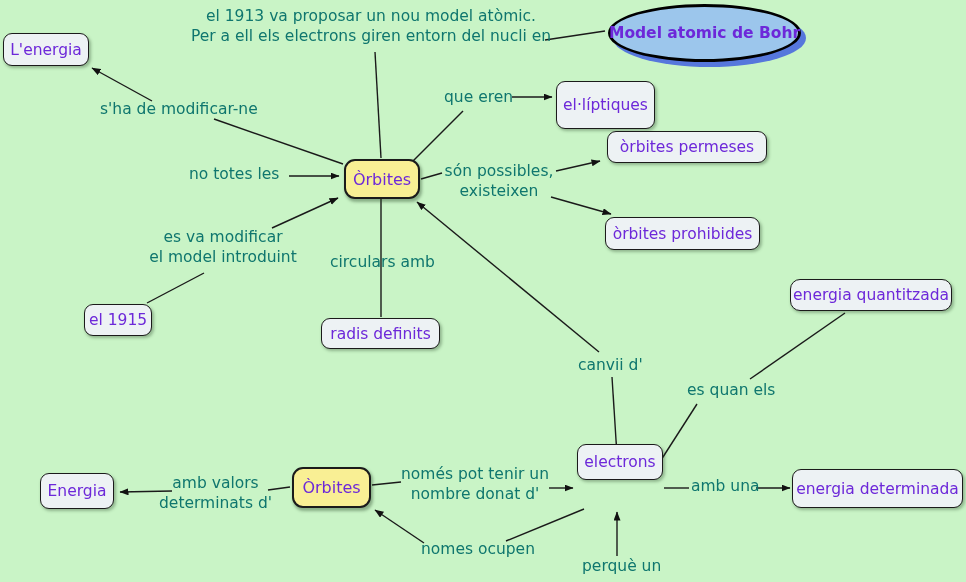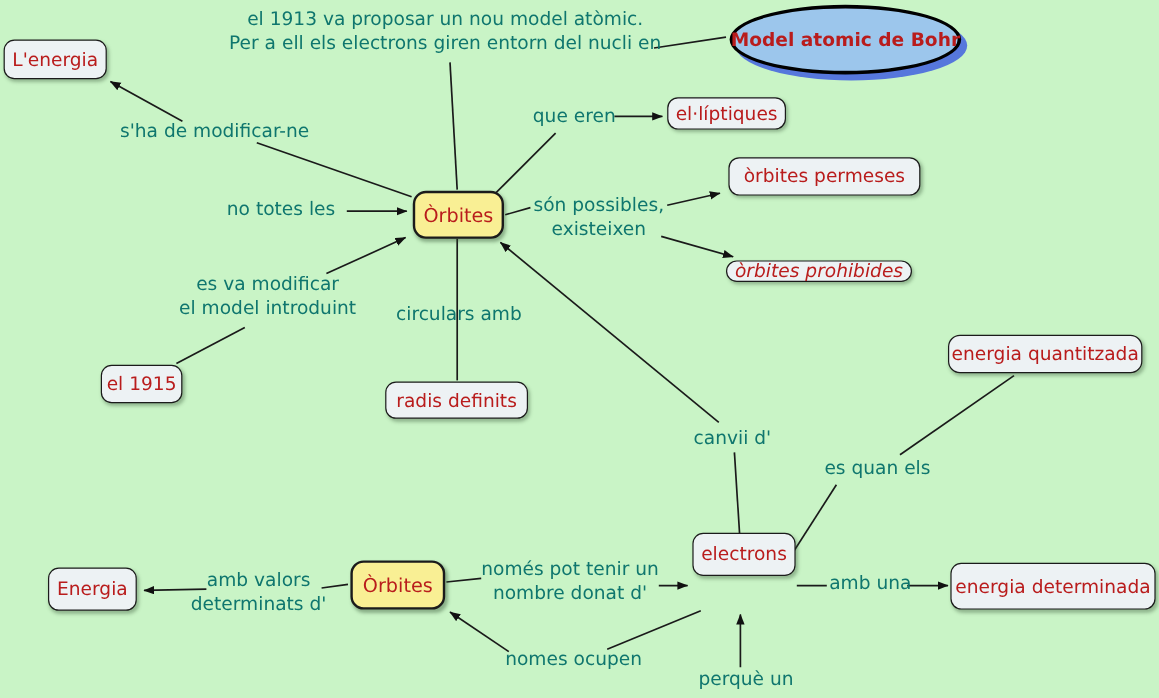--- a/index.html
+++ b/index.html
@@ -9,21 +9,21 @@
     background:var(--background,#c9f4c6);
     font-family:"DejaVu Sans",sans-serif;
     overflow:hidden;
   }
   svg.connectors{position:absolute;left:0;top:0;z-index:1;}
   .node{
     position:absolute;z-index:2;
     display:flex;align-items:center;justify-content:center;
     background:var(--node_fill,#edf2f4);
     border:1.6px solid #1b1b1b;border-radius:9px;
-    font-size:15.5px;color:#b91c1c;white-space:nowrap;
+    font-size:15.5px;color:#6d28d9;white-space:nowrap;
     box-sizing:border-box;padding:0 8px;
     box-shadow:1.5px 2px 3px rgba(40,70,40,.35);
   }
   .concept{
     background:var(--concept_fill,#f9ef94);
     border-width:2.6px;border-radius:11px;
     font-size:16px;
     box-shadow:1.5px 2.5px 3px rgba(40,70,40,.4);
   }
   .ellipse{
@@ -79,23 +79,23 @@
       <line x1="549" y1="488" x2="573" y2="488" marker-end="url(#arw)"></line>
       <line x1="756" y1="488" x2="790" y2="488" marker-end="url(#arw)"></line>
       <line x1="424" y1="543" x2="375" y2="510" marker-end="url(#arw)"></line>
       <line x1="617" y1="556" x2="617" y2="512" marker-end="url(#arw)"></line>
     </g>
   </svg>
 
   <div class="node ellipse" style="left:608px;top:4px;width:193px;height:58px;">Model atomic de Bohr</div>
 
   <div class="node" style="left:3px;top:33px;width:86px;height:33px;">L'energia</div>
-  <div class="node" style="left:556px;top:81px;width:99px;height:27px;">el·líptiques</div>
+  <div class="node" style="left:556px;top:81px;width:99px;height:48px;">el·líptiques</div>
   <div class="node" style="left:607px;top:131px;width:160px;height:32px;">òrbites permeses</div>
-  <div class="node" style="left:605px;top:217px;width:155px;height:18px;font-style:italic;">òrbites prohibides</div>
+  <div class="node" style="left:605px;top:217px;width:155px;height:33px;">òrbites prohibides</div>
   <div class="node" style="left:84px;top:304px;width:68px;height:32px;">el 1915</div>
   <div class="node" style="left:321px;top:318px;width:119px;height:31px;">radis definits</div>
   <div class="node" style="left:790px;top:279px;width:162px;height:32px;border-radius:10px;">energia quantitzada</div>
   <div class="node" style="left:40px;top:473px;width:74px;height:36px;">Energia</div>
   <div class="node" style="left:577px;top:444px;width:86px;height:36px;">electrons</div>
   <div class="node" style="left:792px;top:469px;width:171px;height:39px;">energia determinada</div>
 
   <div class="node concept" style="left:344px;top:159px;width:76px;height:40px;">Òrbites</div>
   <div class="node concept" style="left:292px;top:467px;width:79px;height:41px;">Òrbites</div>
 

